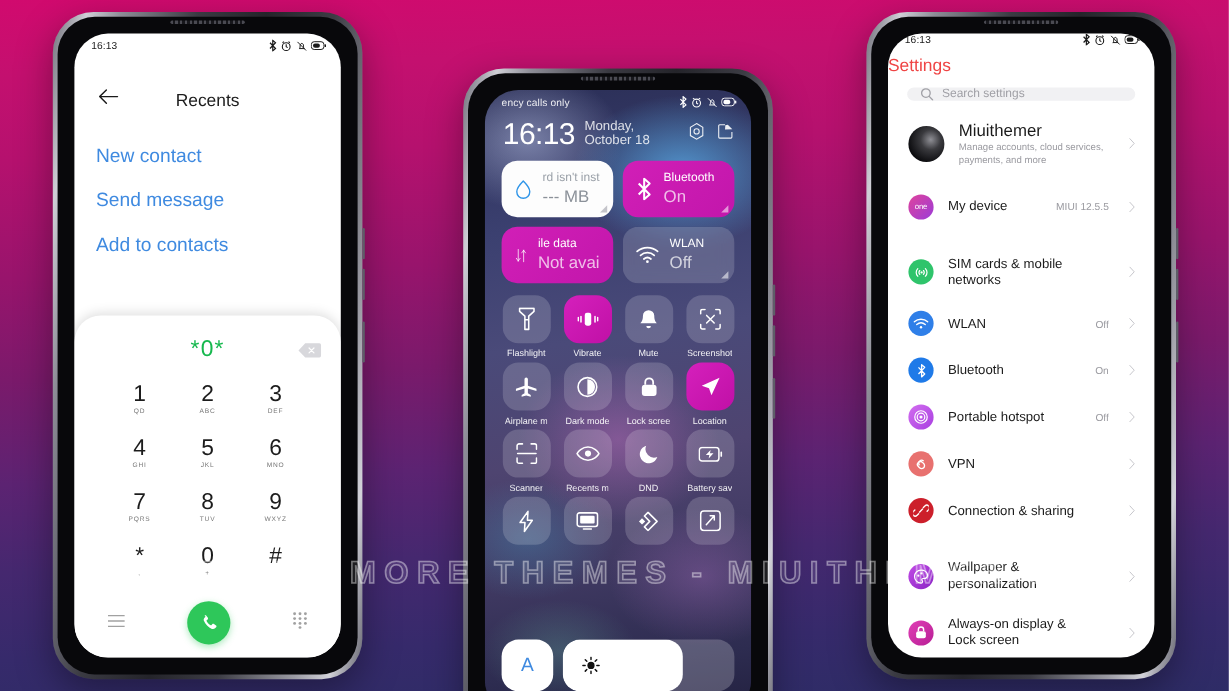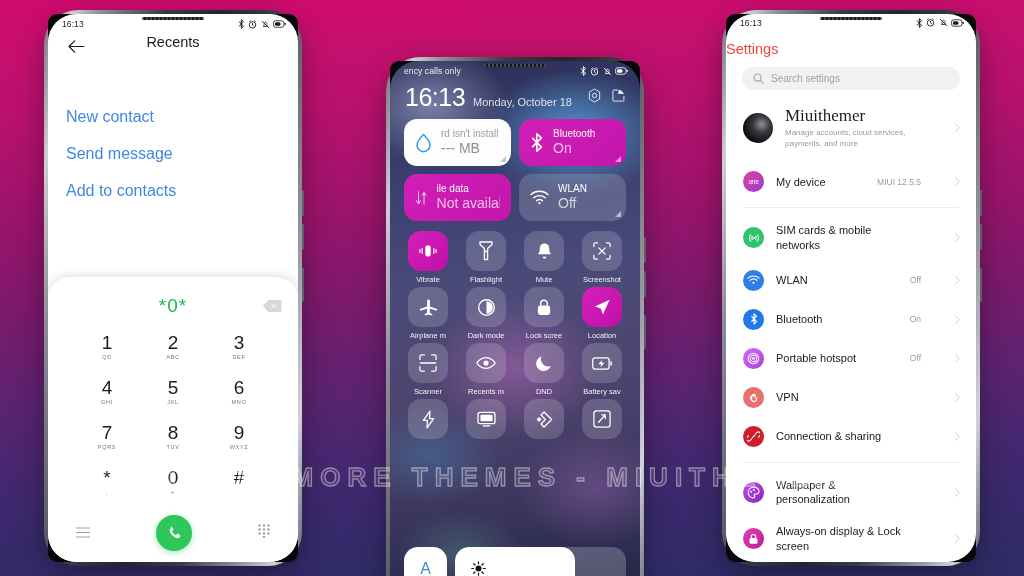--- a/index.html
+++ b/index.html
@@ -15,23 +15,23 @@
   
   .phone {
     position:absolute;
     border-radius: 34px;
     background: linear-gradient(100deg,#6e6e78 0%,#cfcfd6 8%,#8d8d97 16%,#3a3a42 34%,#24242a 50%,#3c3c44 66%,#9b9ba4 84%,#d2d2d9 92%,#63636d 100%);
     padding: 4px;
     box-shadow: 0 10px 30px rgba(0,0,0,.35);
   }
   .phone-inner {
     width:100%; height:100%;
-    border-radius: 9px;
+    border-radius: 31px;
     background:#08080b;
-    padding: 0;
+    padding: 14px;
     position:relative;
     overflow:hidden;
   }
   .screen {
     width:100%; height:100%;
     border-radius: 28px;
     overflow:hidden;
     position:relative;
   }
   .speaker {
@@ -49,21 +49,21 @@
     font-size:8.5px; letter-spacing:.1px;
   }
   .sb-icons { display:flex; align-items:center; gap:3.5px; }
   .sb-icons svg { display:block; }
 
   
   #phone1 { left:44px; top:10px; width:258px; height:556px; }
   #phone1 .screen { background:#ffffff; display:flex; flex-direction:column; }
   #phone1 .statusbar { color:#1a1a1a; }
   .p1-header {
-    height:44px; display:flex; align-items:flex-start; padding:0 16px;
+    height:44px; display:flex; align-items:flex-end; padding:0 16px;
     position:relative;
   }
   .p1-back { width:24px; height:24px; display:flex; align-items:center; justify-content:center; cursor:pointer; }
   .p1-title {
     position:absolute; left:0; right:0; text-align:center;
     font-size:14.5px; color:#1c1c1c; pointer-events:none;
   }
   .p1-links { padding: 20px 0 0 18px; display:flex; flex-direction:column; }
   .p1-link {
     color:#3f8ae0; font-size:16px; padding:10px 0 9px 0; cursor:pointer;
@@ -186,28 +186,28 @@
     border:0; background:transparent; outline:none; flex:1;
     font-size:10px; color:#2a2a2a; font-family:inherit;
   }
   .st-search input::placeholder { color:#a0a0a6; }
   .st-acct { display:flex; align-items:center; padding:16px 14px 13px 17px; gap:12px; cursor:pointer; }
   .st-avatar {
     width:30px; height:30px; border-radius:50%; flex:none;
     background: radial-gradient(circle at 62% 38%, #8f8f95 0%, #3a3a3e 32%, #0d0d10 72%);
   }
   .st-acct .txt { flex:1; min-width:0; }
-  .st-acct .nm { font-size:17px; color:#1b1b1b;font-family:Liberation Serif, serif; }
+  .st-acct .nm { font-size:14px; color:#1b1b1b; }
   .st-acct .sub { font-size:8px; color:#9a9aa0; line-height:1.35; margin-top:2px; }
   .st-row {
     display:flex; align-items:center; padding:9px 14px 9px 17px; gap:12px; cursor:pointer;
   }
   .st-ic { width:21px; height:21px; border-radius:50%; flex:none; display:flex; align-items:center; justify-content:center; }
   .st-lbl { flex:1; font-size:11px; color:#1b1b1b; line-height:1.3; }
-  .st-val { font-size:8.5px; color:#9a9aa0; margin-right:20px; }
+  .st-val { font-size:8.5px; color:#9a9aa0; margin-right:3px; }
   .chev { width:9px; height:9px; flex:none; }
   .st-divider { height:1px; background:#ececef; margin:6px 17px 6px 17px; }
   .st-devlogo {
     width:21px; height:21px; border-radius:50%; flex:none;
     background:linear-gradient(135deg,#e0439c 0%,#9b3bd8 100%);
     display:flex; align-items:center; justify-content:center;
     font-size:6.5px; color:#fff; letter-spacing:-.2px;
   }
 
   
@@ -451,37 +451,37 @@
             </svg>
           <span class="btxt">
             <span class="bt1">WLAN</span>
             <span class="bt2">Off</span>
           </span>
           <span class="corner"></span>
         </div>
       </div>
 
       <div class="cc-grid">
+        <div class="cc-tile">
+            <span class="tbox">
+              <svg width="16" height="20" viewBox="0 0 16 20">
+                <path d="M2 1h12v2.5L9.6 7.5v11h-3.2v-11L2 3.5V1z" fill="none" stroke="#fff" stroke-width="1.3" stroke-linejoin="round"></path>
+                <path d="M6.4 10.5h3.2" stroke="#fff" stroke-width="1.3"></path>
+              </svg>
+            </span>
+            <span class="tlbl">Flashlight</span>
+          </div>
         <div class="cc-tile on">
             <span class="tbox">
               <svg width="18" height="18" viewBox="0 0 20 20">
                 <rect x="7" y="4" width="6" height="12" rx="2" fill="#fff"></rect>
                 <path d="M3.5 7.5v5M1 8.5v3M16.5 7.5v5M19 8.5v3" stroke="#fff" stroke-width="1.4" stroke-linecap="round"></path>
               </svg>
             </span>
             <span class="tlbl">Vibrate</span>
-          </div>
-        <div class="cc-tile">
-            <span class="tbox">
-              <svg width="16" height="20" viewBox="0 0 16 20">
-                <path d="M2 1h12v2.5L9.6 7.5v11h-3.2v-11L2 3.5V1z" fill="none" stroke="#fff" stroke-width="1.3" stroke-linejoin="round"></path>
-                <path d="M6.4 10.5h3.2" stroke="#fff" stroke-width="1.3"></path>
-              </svg>
-            </span>
-            <span class="tlbl">Flashlight</span>
           </div>
         <div class="cc-tile">
             <span class="tbox">
               <svg width="17" height="19" viewBox="0 0 18 20">
                 <path d="M9 1.5a5 5 0 0 1 5 5c0 4.5 1.5 5.5 2.2 6.5H1.8C2.5 12 4 11 4 6.5a5 5 0 0 1 5-5z" fill="#fff"></path>
                 <path d="M7 15.5a2 2 0 0 0 4 0" fill="#fff"></path>
               </svg>
             </span>
             <span class="tlbl">Mute</span>
           </div>

